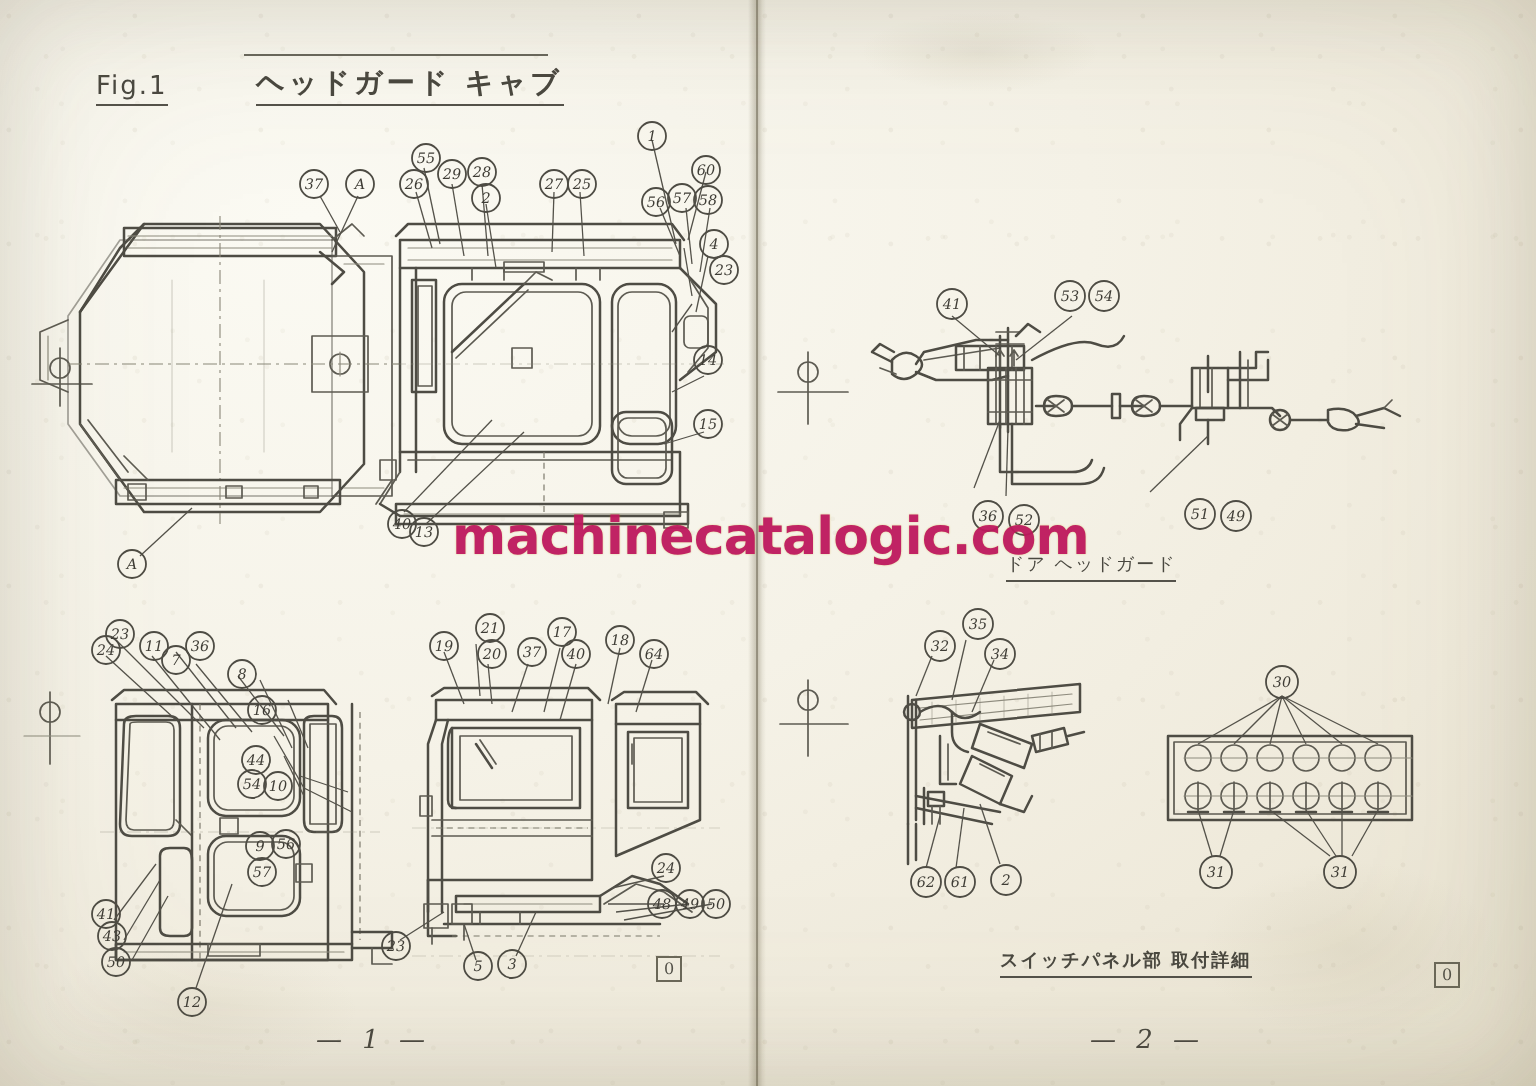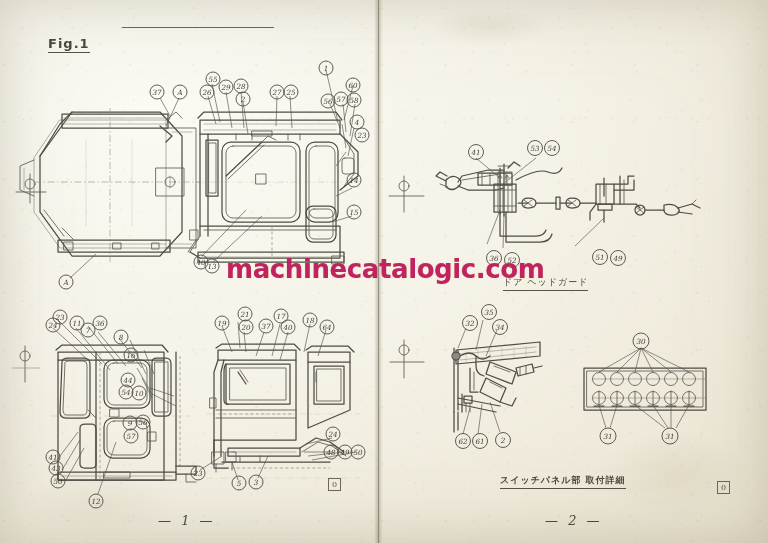--- a/index.html
+++ b/index.html
@@ -55,21 +55,21 @@
     font-size:7.2px;fill:#3f3d36;text-anchor:middle;dominant-baseline:central;
     font-style:italic;
   }
   
   .hand{
     position:absolute;color:#4a4840;
     font-family:"DejaVu Sans","Liberation Sans",sans-serif;
     letter-spacing:.4px;white-space:nowrap;
   }
   .hand.u{border-bottom:1.1px solid #54524a;padding-bottom:1px;}
-  #fig-label{left:48px;top:36px;font-size:13px;font-weight:700;letter-spacing:1px;}
+  #fig-label{left:48px;top:36px;font-size:13px;font-weight:400;letter-spacing:1px;}
   #fig-title{left:128px;top:33px;font-size:14px;font-weight:600;letter-spacing:2px;}
   #fig-title-rule-top{position:absolute;left:122px;top:27px;width:152px;height:0;border-top:1px solid #6a675c;}
   #cap-door{left:503px;top:276px;font-size:9px;letter-spacing:1px;}
   #cap-switch{left:500px;top:474px;font-size:9px;letter-spacing:1px;font-weight:bold;}
   .pagenum{
     position:absolute;font-family:"DejaVu Serif","Liberation Serif",serif;
     font-size:13px;color:#4a4840;letter-spacing:3px;font-style:italic;
   }
   #pn-left{left:158px;top:513px;}
   #pn-right{left:545px;top:513px;}
@@ -803,20 +803,21 @@
         </g>
       <g>
           <circle cx="670" cy="436" r="8"></circle>
           <text x="670" y="436">31</text>
         </g>
     </g>
   </svg>
 
   <div id="fig-title-rule-top"></div>
   <div class="hand u" id="fig-label">Fig.1</div>
+  <div class="hand u" id="fig-title">ヘッドガード キャブ</div>
 
   <div class="hand u" id="cap-door">ドア ヘッドガード</div>
   <div class="hand u" id="cap-switch">スイッチパネル部 取付詳細</div>
 
   <div class="pagenum" id="pn-left">— 1 —</div>
   <div class="pagenum" id="pn-right">— 2 —</div>
 
   <div class="cornerbox" id="corner-left">0</div>
   <div class="cornerbox" id="corner-right">0</div>
 

